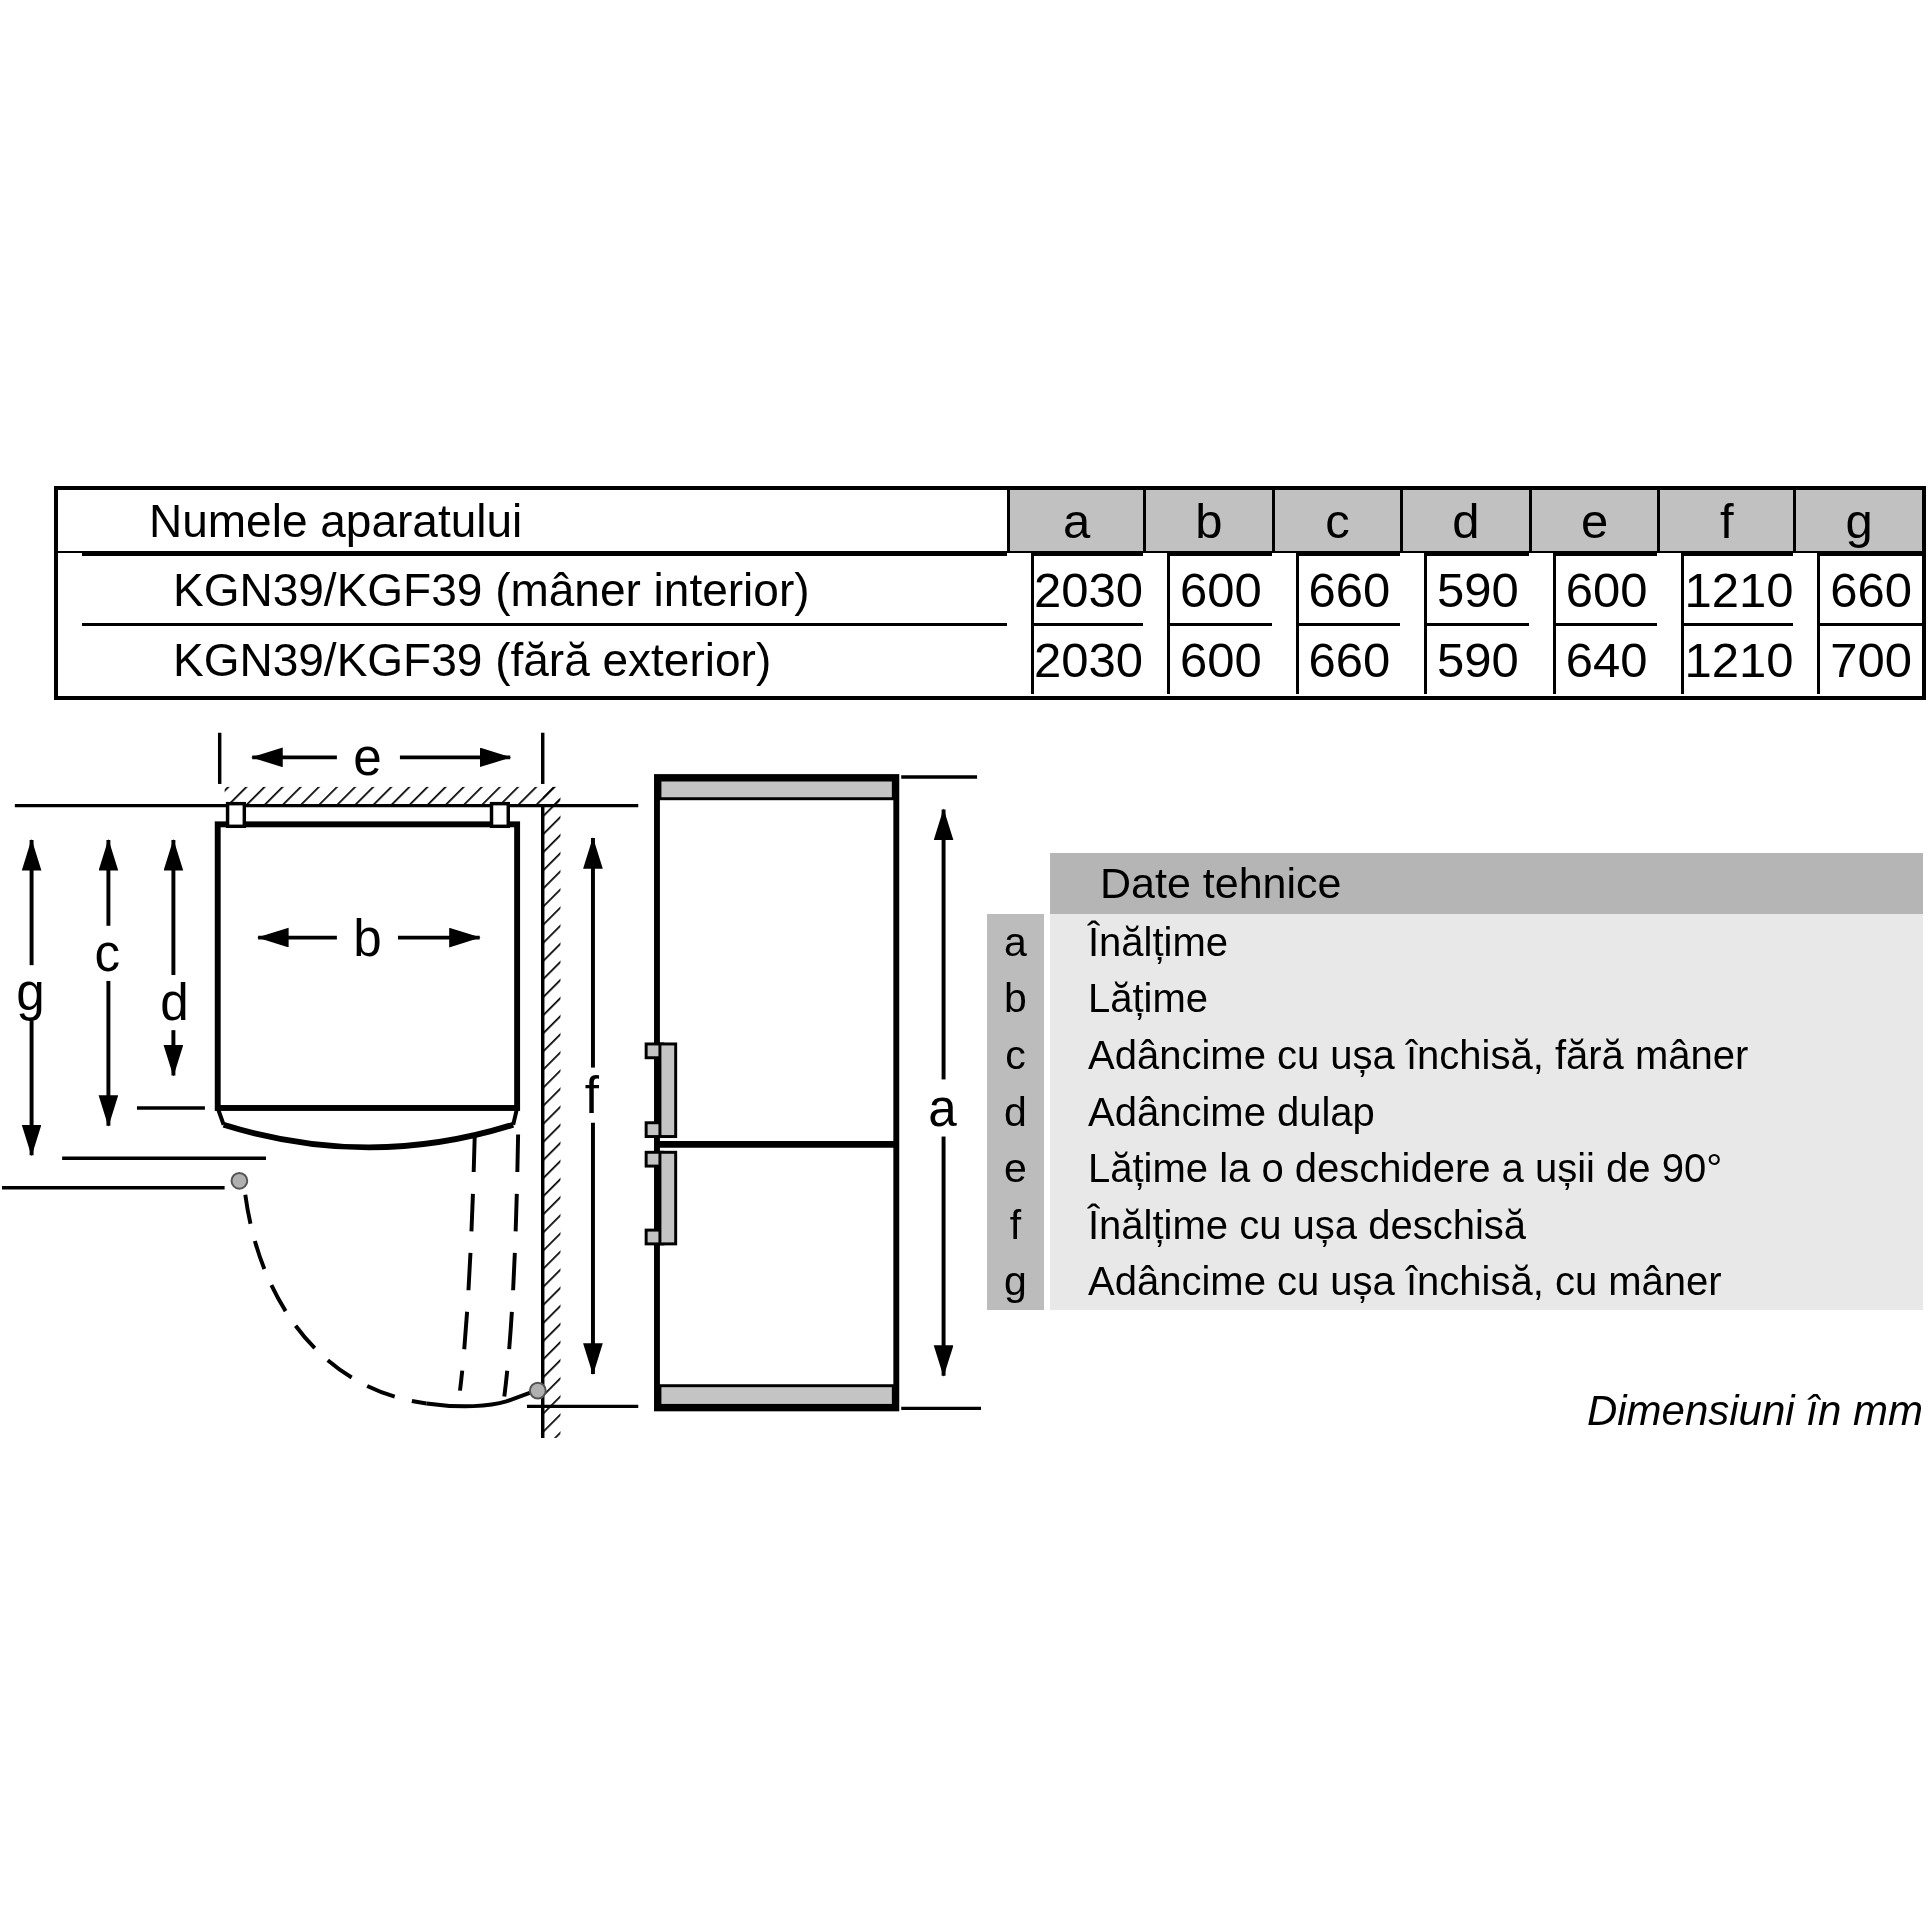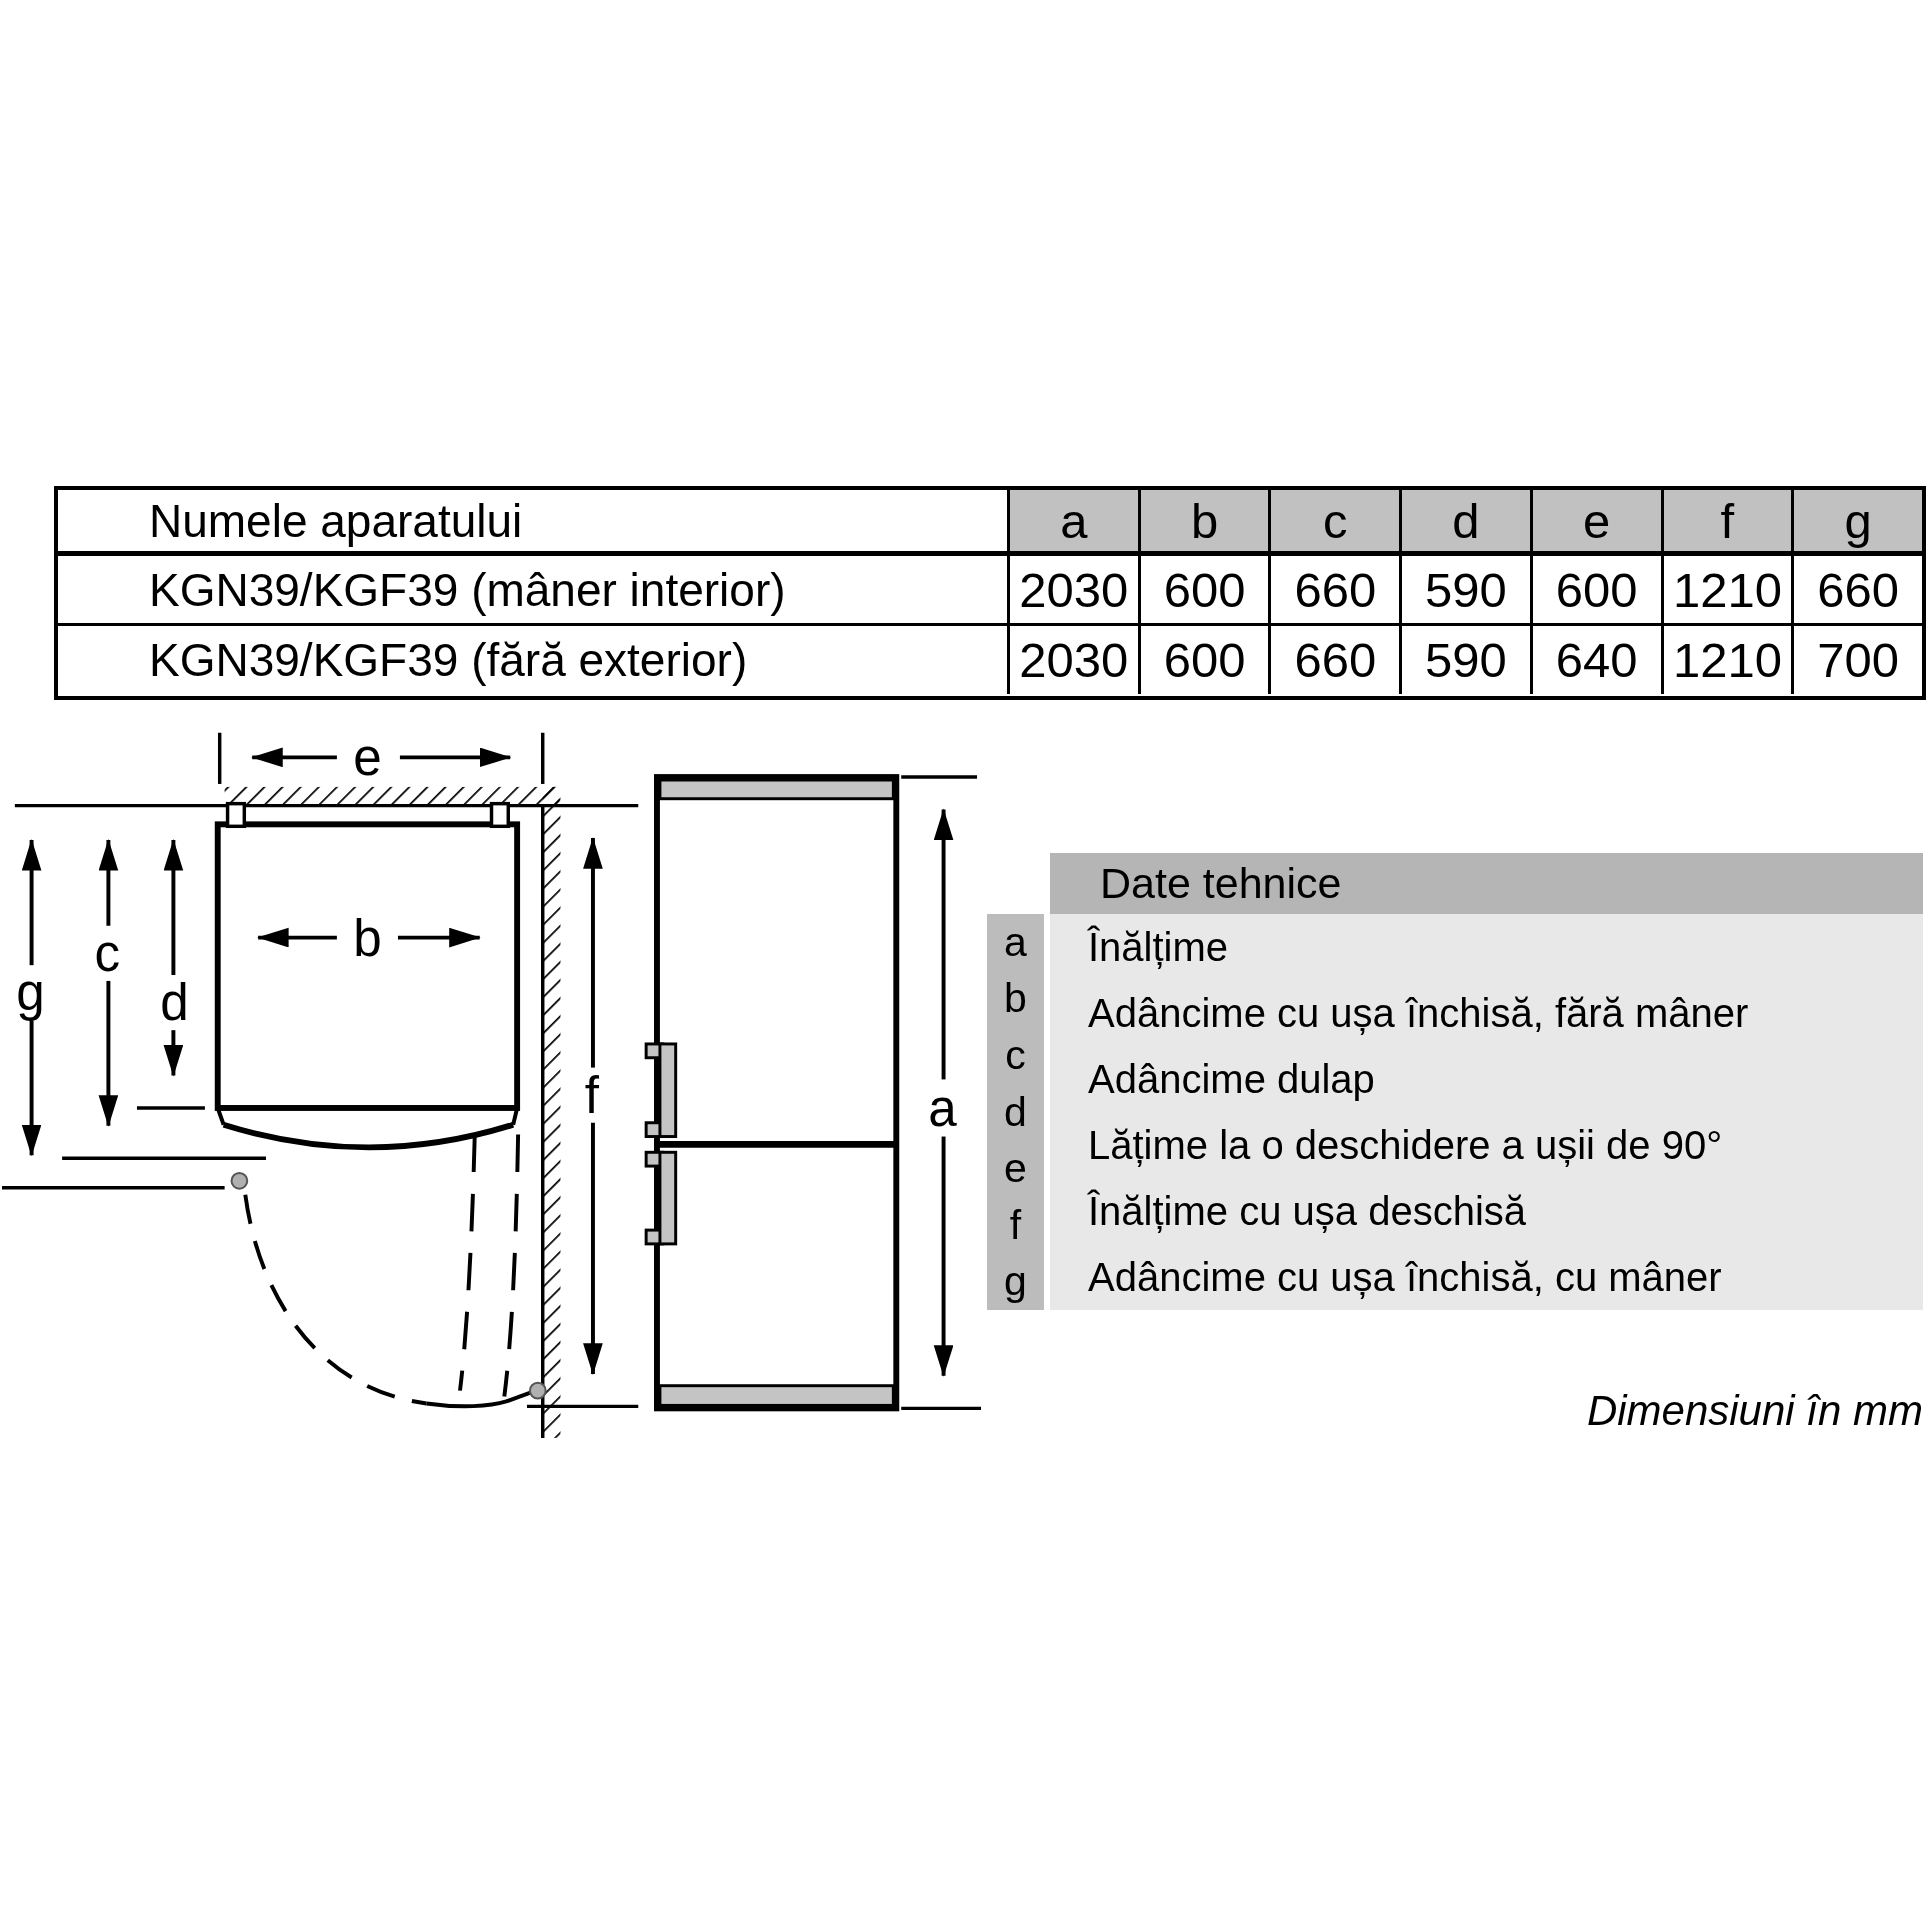--- a/index.html
+++ b/index.html
@@ -7,21 +7,21 @@
         font-family:"Liberation Sans", sans-serif;color:#000;}
 
   
   .spec-table{position:absolute;left:54px;top:486px;width:1872px;height:214px;
               border:4.9px solid #000;box-sizing:border-box;display:grid;
               grid-template-columns:949px repeat(7,1fr);
               grid-template-rows:63px 70px 71px;}
   .spec-table .cell{display:flex;align-items:center;justify-content:center;
                     box-sizing:border-box;font-size:49px;}
   .spec-table .cell.vline{border-left:3px solid #000;}
-  .spec-table .cell.hline{border-top:3.9px solid #000;}
+  .spec-table .cell.hline{border-top:3.9px solid #000;margin-left:24px;}
   .spec-table .cell.name{justify-content:flex-start;padding-left:91px;font-size:46px;}
   .spec-table .cell.hdr-letter{background:#c1c1c1;}
   .spec-table .cell.hdr-bottom{border-bottom:2px solid #000;text-align:right;}
 
   
   .legend-title{position:absolute;left:1050px;top:853px;width:873px;height:61px;
                 background:#b5b5b5;display:flex;align-items:center;padding-left:50px;
                 box-sizing:border-box;font-size:43px;}
   .legend-keys{position:absolute;left:987px;top:914px;width:57px;height:396px;
                background:#bcbcbc;display:flex;flex-direction:column;}
@@ -175,20 +175,21 @@
     <div class="key">b</div>
     <div class="key">c</div>
     <div class="key">d</div>
     <div class="key">e</div>
     <div class="key">f</div>
     <div class="key">g</div>
   </div>
 
   <div class="legend-rows">
     <div class="row">Înălțime</div>
+    <div class="row">Lățime</div>
     <div class="row">Adâncime cu ușa închisă, fără mâner</div>
     <div class="row">Adâncime dulap</div>
     <div class="row">Lățime la o deschidere a ușii de 90°</div>
     <div class="row">Înălțime cu ușa deschisă</div>
     <div class="row">Adâncime cu ușa închisă, cu mâner</div>
   </div>
 
   <div class="units-note">Dimensiuni în mm</div>
 
 </div>

